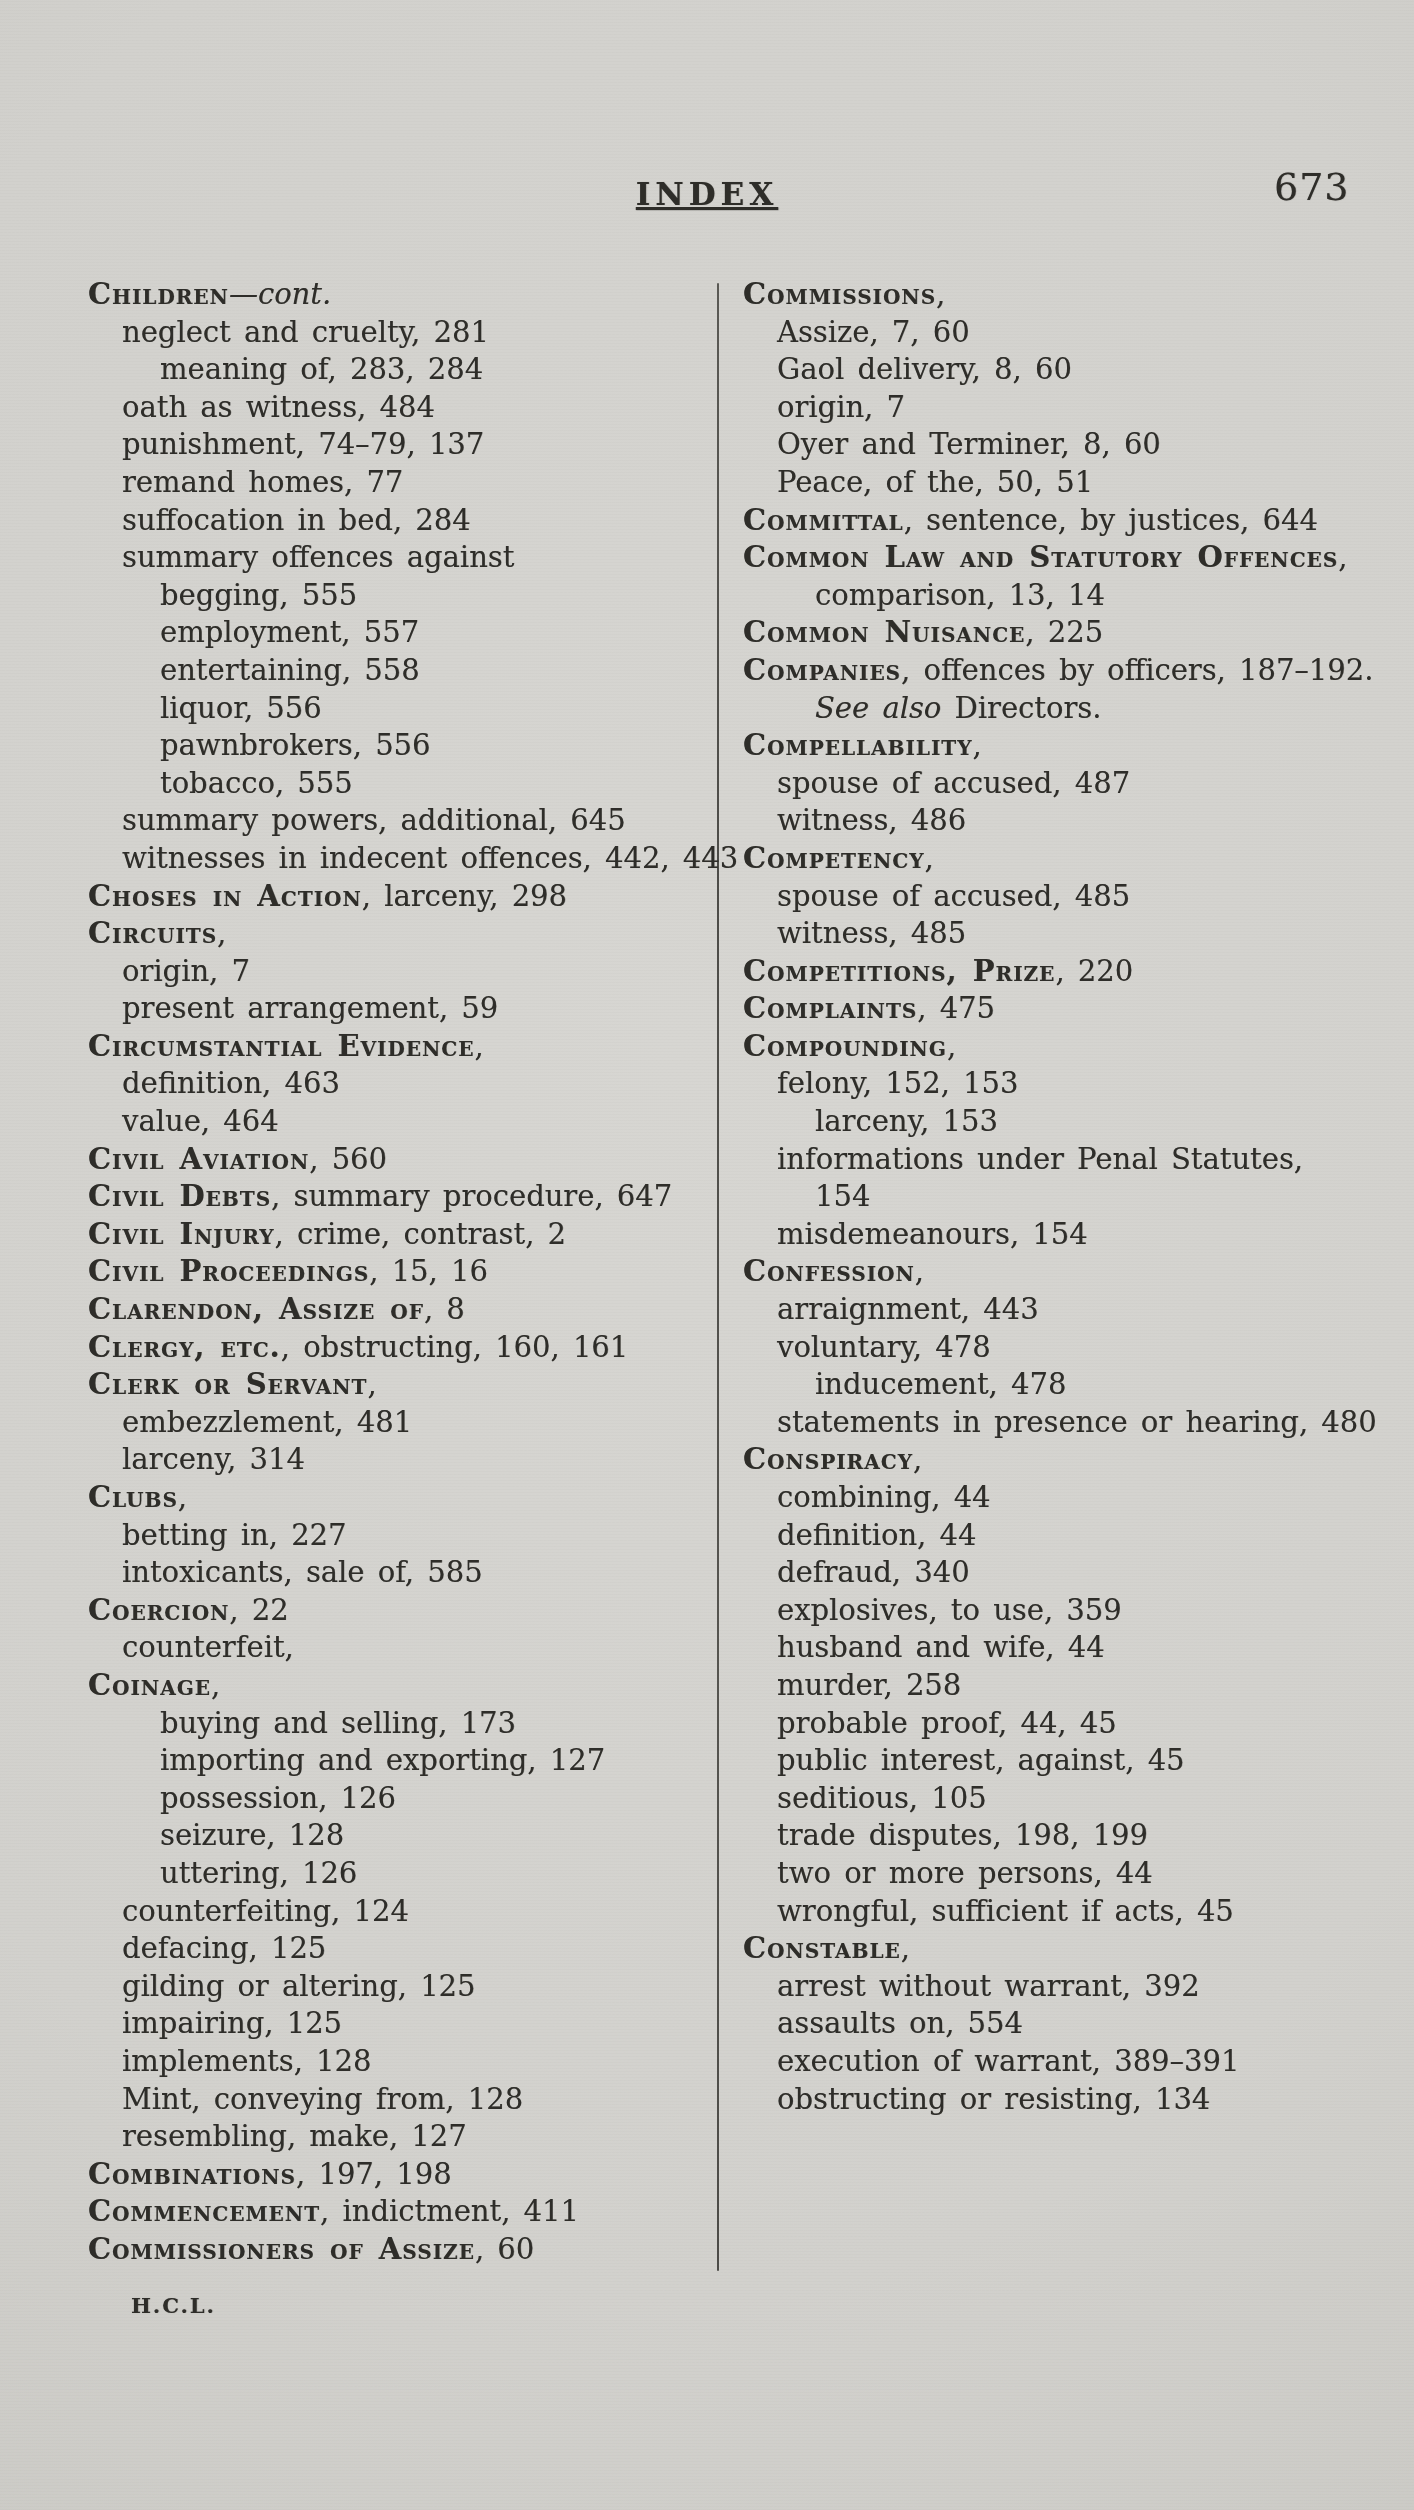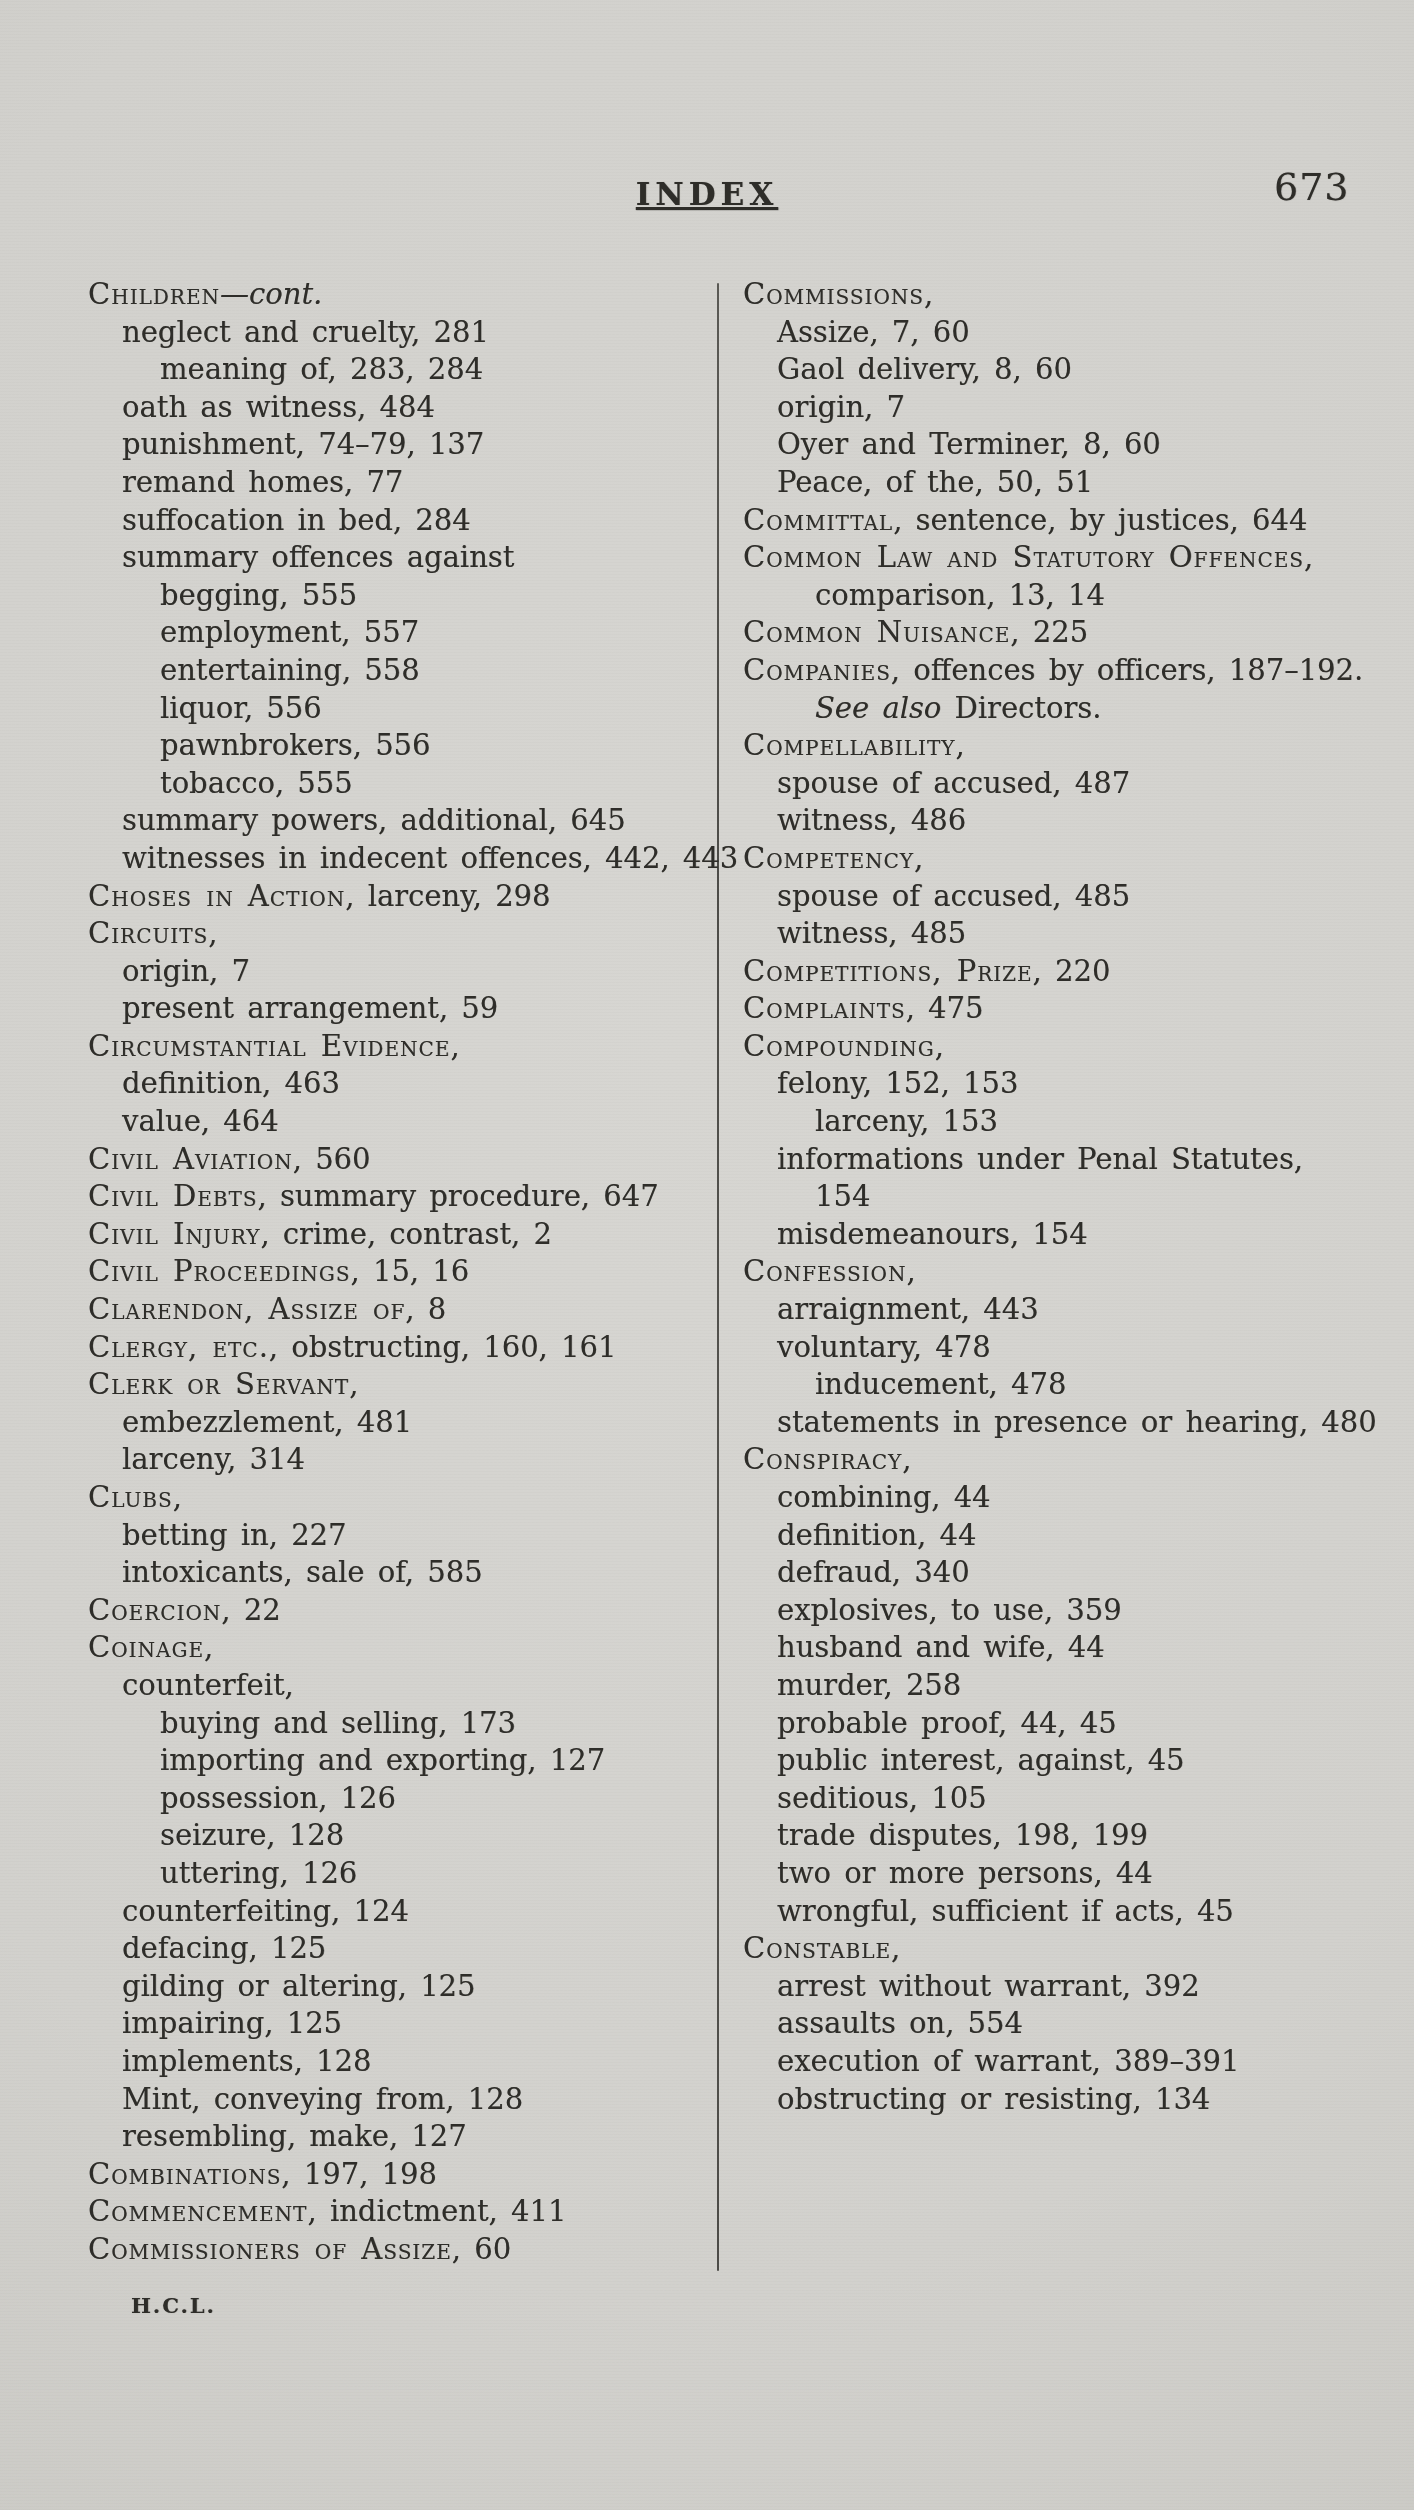--- a/index.html
+++ b/index.html
@@ -27,21 +27,21 @@
     position:absolute;top:276px;
     font-size:29px;line-height:37.6px;word-spacing:4px;
     text-shadow:0.35px 0.35px 0.65px rgba(46,45,41,0.42);
   }
   .col-left{left:88px;width:614px;}
   .col-right{left:743px;width:630px;}
   .line{white-space:nowrap;}
   .ind0{padding-left:0;}
   .ind1{padding-left:34px;}
   .ind2{padding-left:72px;}
-  .sc{font-variant:small-caps;letter-spacing:1px;}
+  .sc{font-variant:small-caps;letter-spacing:1px;font-weight:bold;}
   .it{font-style:italic;}
   .divider{
     position:absolute;left:717px;top:283px;width:2px;height:1988px;
     background:linear-gradient(#403f3a 0%, #2f2e2a 30%, #3a3934 70%, #2f2e2a 100%);
     opacity:0.82;border-radius:1px;
   }
   .footer-sig{
     position:absolute;left:131px;top:2293px;
     font-size:21px;font-weight:bold;letter-spacing:2px;
     text-shadow:0.4px 0.4px 0.7px rgba(46,45,41,0.45);
@@ -86,22 +86,22 @@
       <div class="line ind0"><span class="sc">Civil Proceedings</span><span>, 15, 16</span></div>
       <div class="line ind0"><span class="sc">Clarendon, Assize of</span><span>, 8</span></div>
       <div class="line ind0"><span class="sc">Clergy, etc.</span><span>, obstructing, 160, 161</span></div>
       <div class="line ind0"><span class="sc">Clerk or Servant</span><span>,</span></div>
       <div class="line ind1"><span>embezzlement, 481</span></div>
       <div class="line ind1"><span>larceny, 314</span></div>
       <div class="line ind0"><span class="sc">Clubs</span><span>,</span></div>
       <div class="line ind1"><span>betting in, 227</span></div>
       <div class="line ind1"><span>intoxicants, sale of, 585</span></div>
       <div class="line ind0"><span class="sc">Coercion</span><span>, 22</span></div>
+      <div class="line ind1"><span>counterfeit,</span></div>
       <div class="line ind0"><span class="sc">Coinage</span><span>,</span></div>
-      <div class="line ind1"><span>counterfeit,</span></div>
       <div class="line ind2"><span>buying and selling, 173</span></div>
       <div class="line ind2"><span>importing and exporting, 127</span></div>
       <div class="line ind2"><span>possession, 126</span></div>
       <div class="line ind2"><span>seizure, 128</span></div>
       <div class="line ind2"><span>uttering, 126</span></div>
       <div class="line ind1"><span>counterfeiting, 124</span></div>
       <div class="line ind1"><span>defacing, 125</span></div>
       <div class="line ind1"><span>gilding or altering, 125</span></div>
       <div class="line ind1"><span>impairing, 125</span></div>
       <div class="line ind1"><span>implements, 128</span></div>

